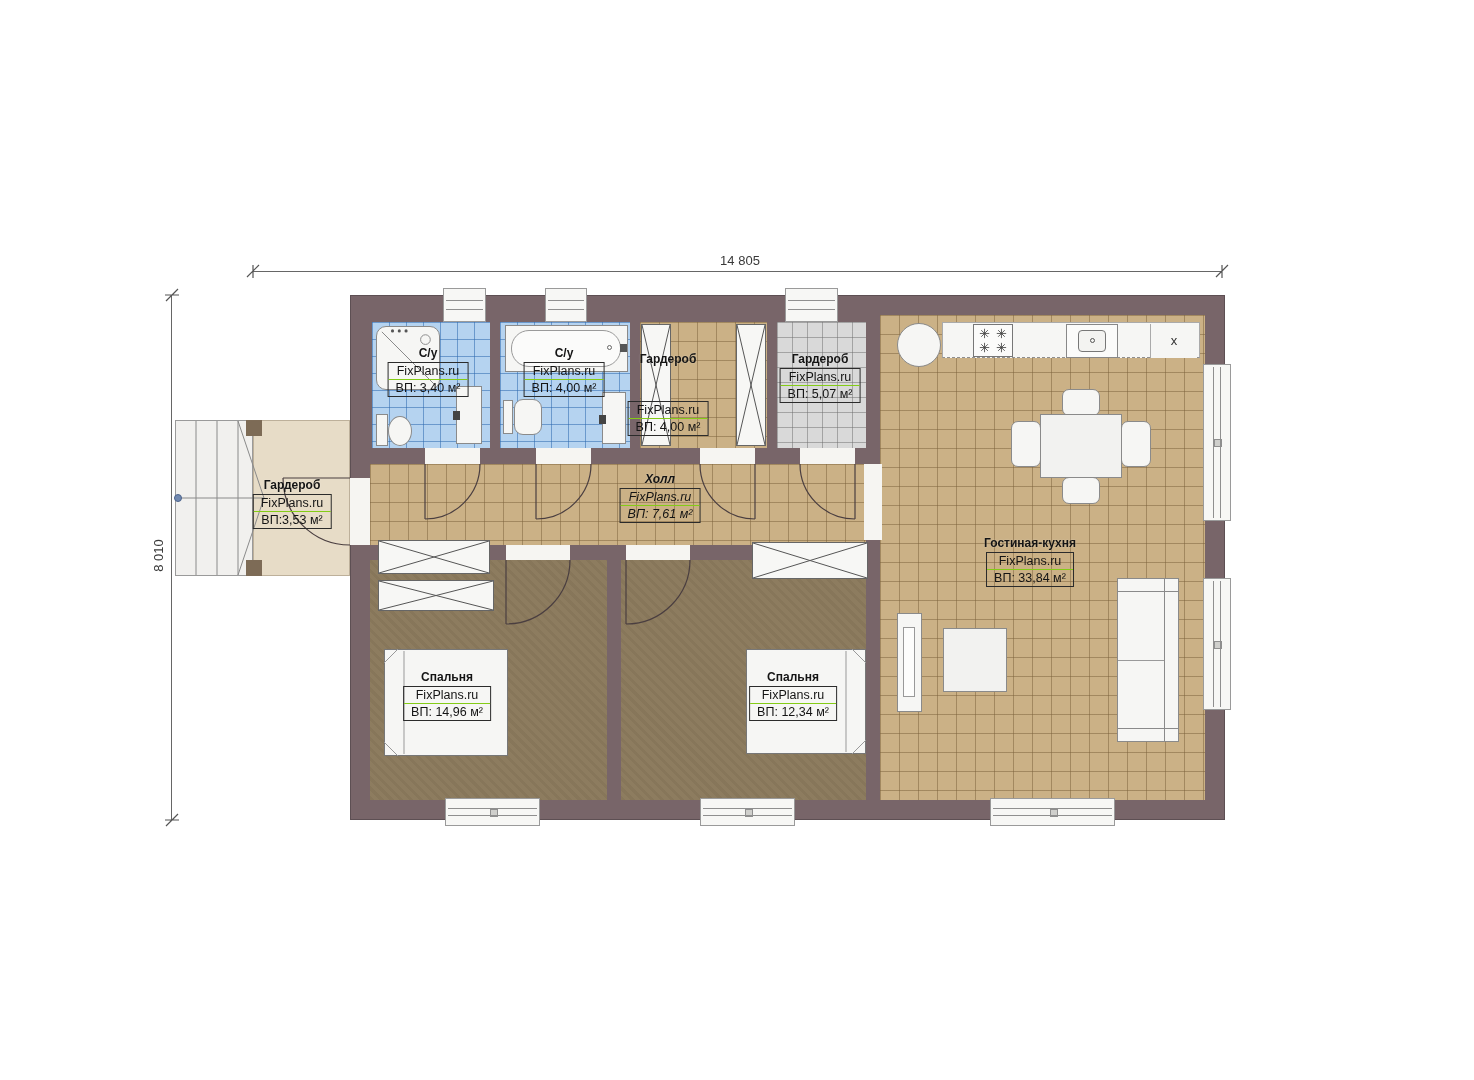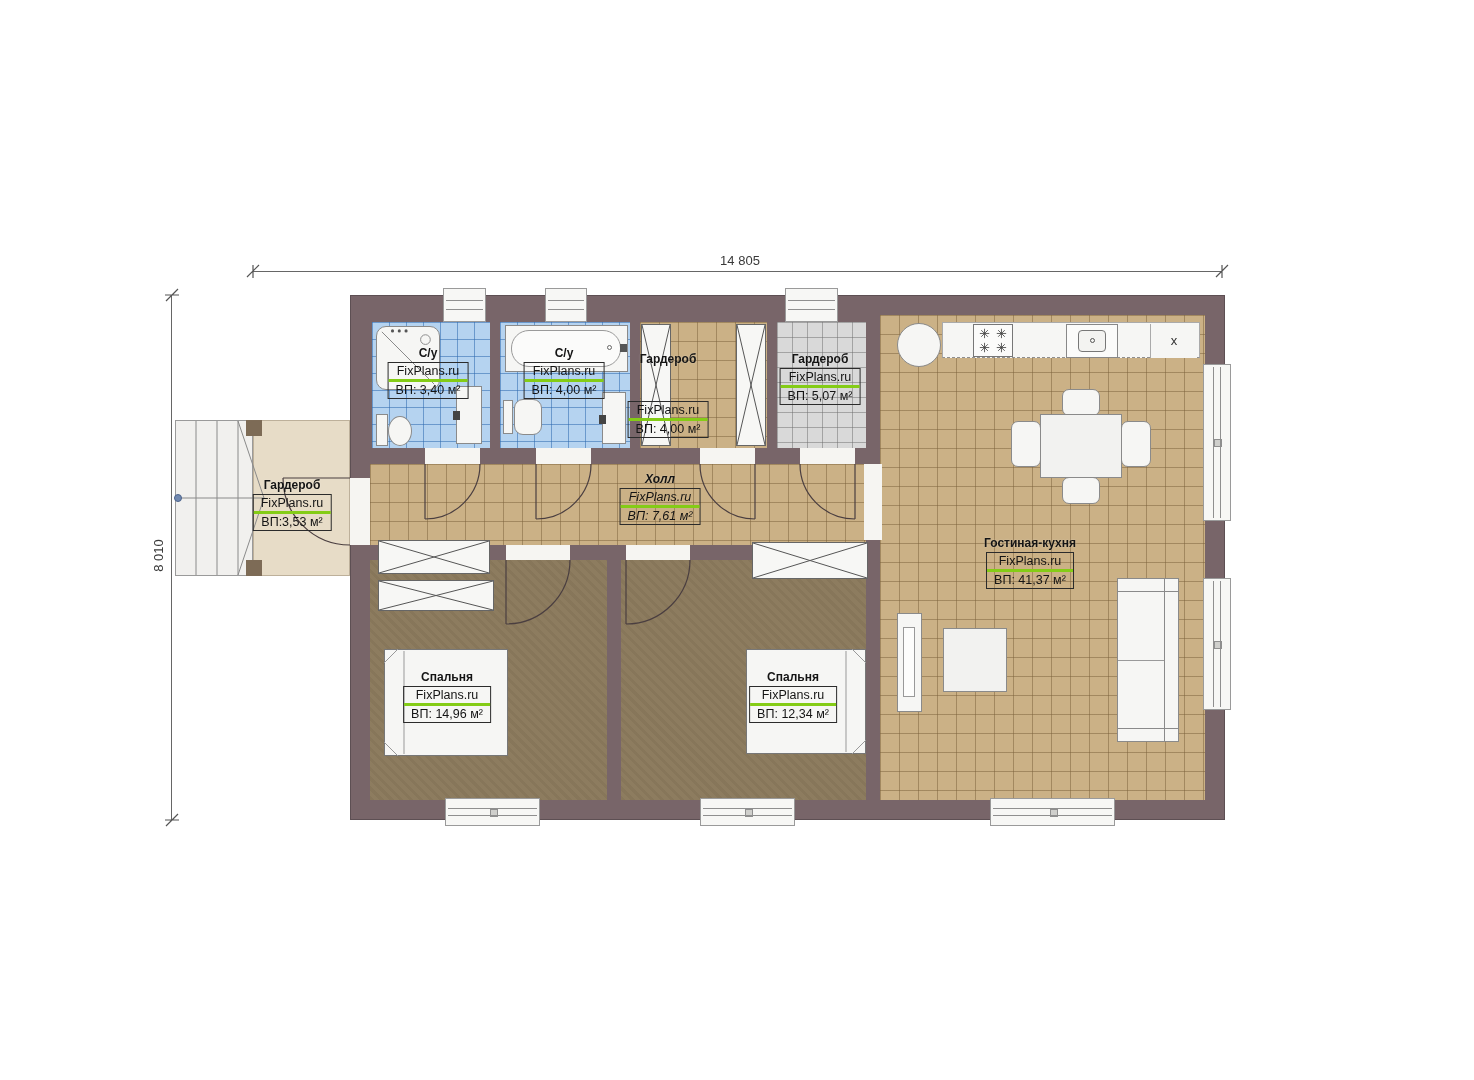--- a/index.html
+++ b/index.html
@@ -32,21 +32,21 @@
   .sash{position:absolute;width:6px;height:6px;background:#cfcfcc;border:1px solid #8f8f8f;}
   
   .furn{background:#f6f6f4;border:1px solid #8a8a8a;}
   .xbox{background:#f7f7f5;border:1px solid #666;}
   .xbox svg,.fit svg{position:absolute;left:0;top:0;width:100%;height:100%;}
   
   .room-label{position:absolute;transform:translateX(-50%);display:flex;flex-direction:column;align-items:center;color:#141414;z-index:6;}
   .rl-title{font-weight:bold;font-size:12px;white-space:nowrap;text-shadow:0 0 2px rgba(255,255,255,.35);}
   .rl-box{border:1px solid #2b2b2b;margin-top:2px;font-size:12.5px;text-align:center;}
   .rl-brand{padding:1px 7px;white-space:nowrap;}
-  .rl-area{padding:1px 7px;border-top:3px solid #84cc16;white-space:nowrap;}
+  .rl-area{padding:1px 7px;border-top:1px solid #84cc16;white-space:nowrap;}
   .dim-label{position:absolute;font-size:13px;color:#3a3a3a;white-space:nowrap;z-index:6;}
   #overlay{position:absolute;left:0;top:0;z-index:4;pointer-events:none;}
   .z2{z-index:2;} .z3{z-index:3;} .z5{z-index:5;}
 </style>
 </head>
 <body>
 
 <div id="stage">
 
   <div class="abs" style="left:253px;top:271px;width:969px;height:0;border-top:1px solid #666;"></div>
@@ -285,21 +285,21 @@
     <div class="rl-title">Холл</div>
     <div class="rl-box">
       <div class="rl-brand">FixPlans.ru</div>
       <div class="rl-area">ВП: 7,61 м²</div>
     </div>
   </div>
   <div class="room-label" style="left:1030px;top:536px;">
     <div class="rl-title">Гостиная-кухня</div>
     <div class="rl-box">
       <div class="rl-brand">FixPlans.ru</div>
-      <div class="rl-area">ВП: 41,37 м²</div>
+      <div class="rl-area">ВП: 33,84 м²</div>
     </div>
   </div>
   <div class="room-label" style="left:447px;top:670px;">
     <div class="rl-title">Спальня</div>
     <div class="rl-box">
       <div class="rl-brand">FixPlans.ru</div>
       <div class="rl-area">ВП: 14,96 м²</div>
     </div>
   </div>
   <div class="room-label" style="left:793px;top:670px;">

